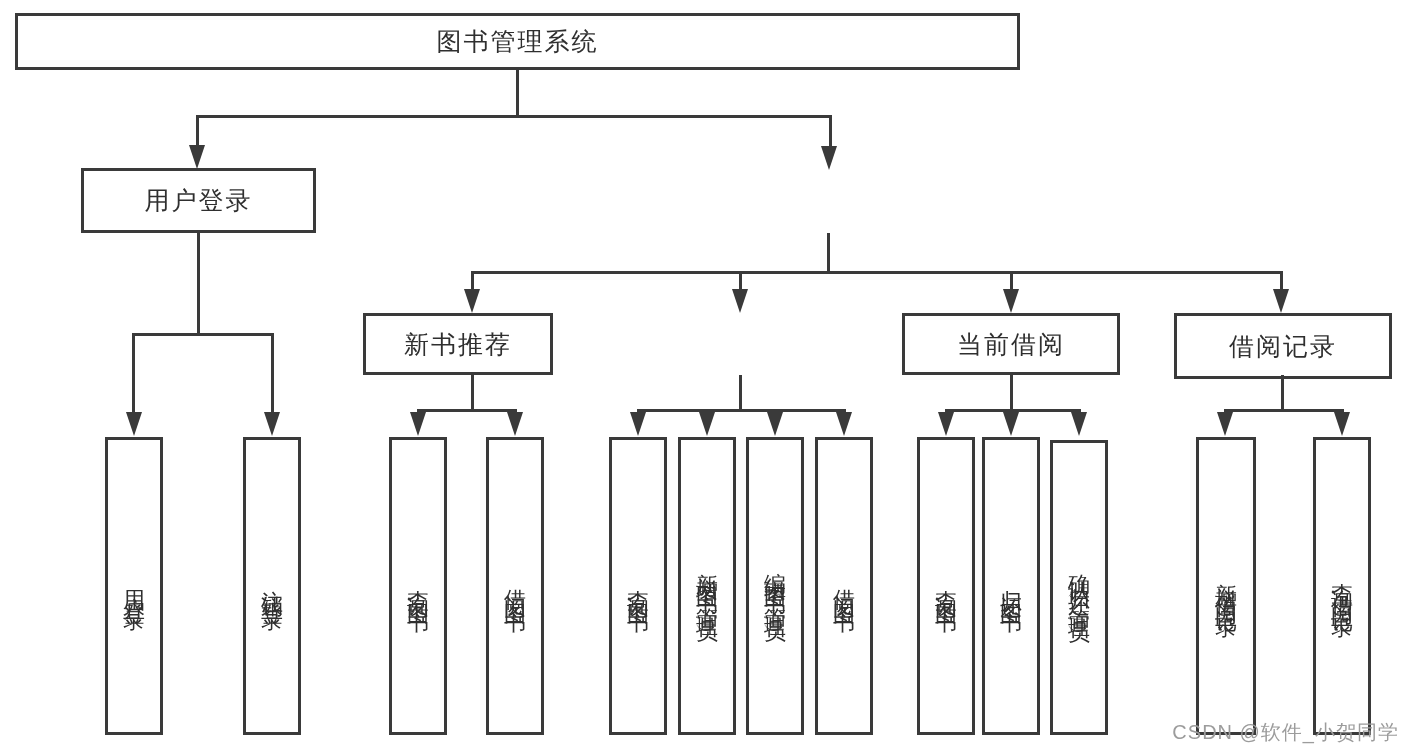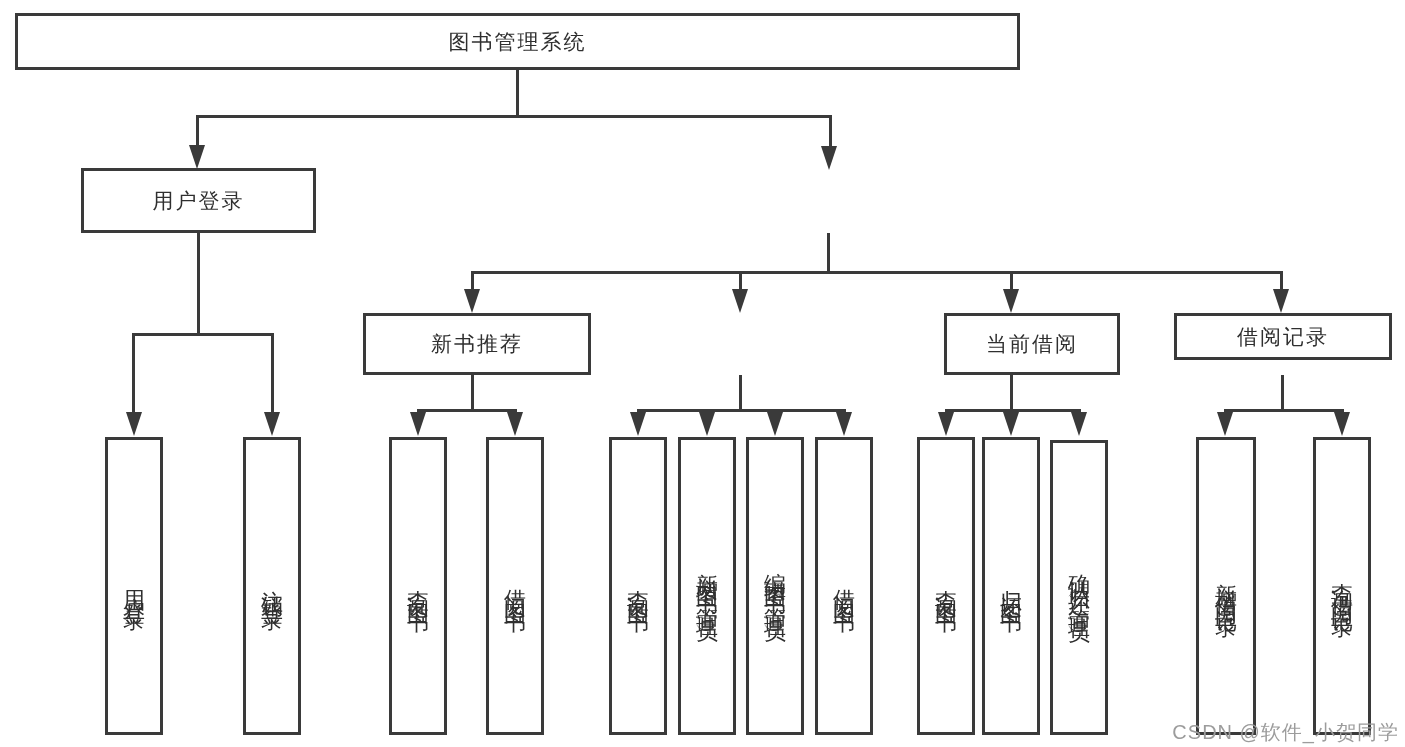--- a/index.html
+++ b/index.html
@@ -12,21 +12,21 @@
   }
   .box{
     position:absolute;
     background:#ffffff;
     border:3px solid #3a3a3a;
     box-sizing:border-box;
     display:flex;align-items:center;justify-content:center;
     color:#2f2f2f;
   }
   .box.h span{
-    font-size:21px;
+    font-size:25px;
     letter-spacing:2px;
     white-space:nowrap;
   }
   .box.v{
     writing-mode:vertical-rl;
     text-orientation:mixed;
   }
   .box.v span{
     font-size:22px;
     letter-spacing:7px;
@@ -84,27 +84,27 @@
   <div class="line" style="left:471px;top:271px;width:812px;height:3px"></div>
   <div class="line" style="left:471px;top:271px;width:3px;height:20px"></div>
   <div class="line" style="left:739px;top:271px;width:3px;height:20px"></div>
   <div class="line" style="left:1010px;top:271px;width:3px;height:20px"></div>
   <div class="line" style="left:1280px;top:271px;width:3px;height:20px"></div>
   <div class="arrow" style="left:464px;top:289px"></div>
   <div class="arrow" style="left:732px;top:289px"></div>
   <div class="arrow" style="left:1003px;top:289px"></div>
   <div class="arrow" style="left:1273px;top:289px"></div>
 
-  <div class="box h" style="left:363px;top:313px;width:228px;height:62px">
+  <div class="box h" style="left:363px;top:313px;width:190px;height:62px">
     <span>新书推荐</span>
   </div>
-  <div class="box h" style="left:944px;top:313px;width:176px;height:62px">
+  <div class="box h" style="left:902px;top:313px;width:218px;height:62px">
     <span>当前借阅</span>
   </div>
-  <div class="box h" style="left:1174px;top:313px;width:218px;height:47px">
+  <div class="box h" style="left:1174px;top:313px;width:218px;height:66px">
     <span>借阅记录</span>
   </div>
 
   <div class="line" style="left:471px;top:375px;width:3px;height:36px"></div>
   <div class="line" style="left:417px;top:409px;width:100px;height:3px"></div>
   <div class="arrow" style="left:410px;top:412px"></div>
   <div class="arrow" style="left:507px;top:412px"></div>
 
   <div class="line" style="left:739px;top:375px;width:3px;height:36px"></div>
   <div class="line" style="left:637px;top:409px;width:209px;height:3px"></div>

